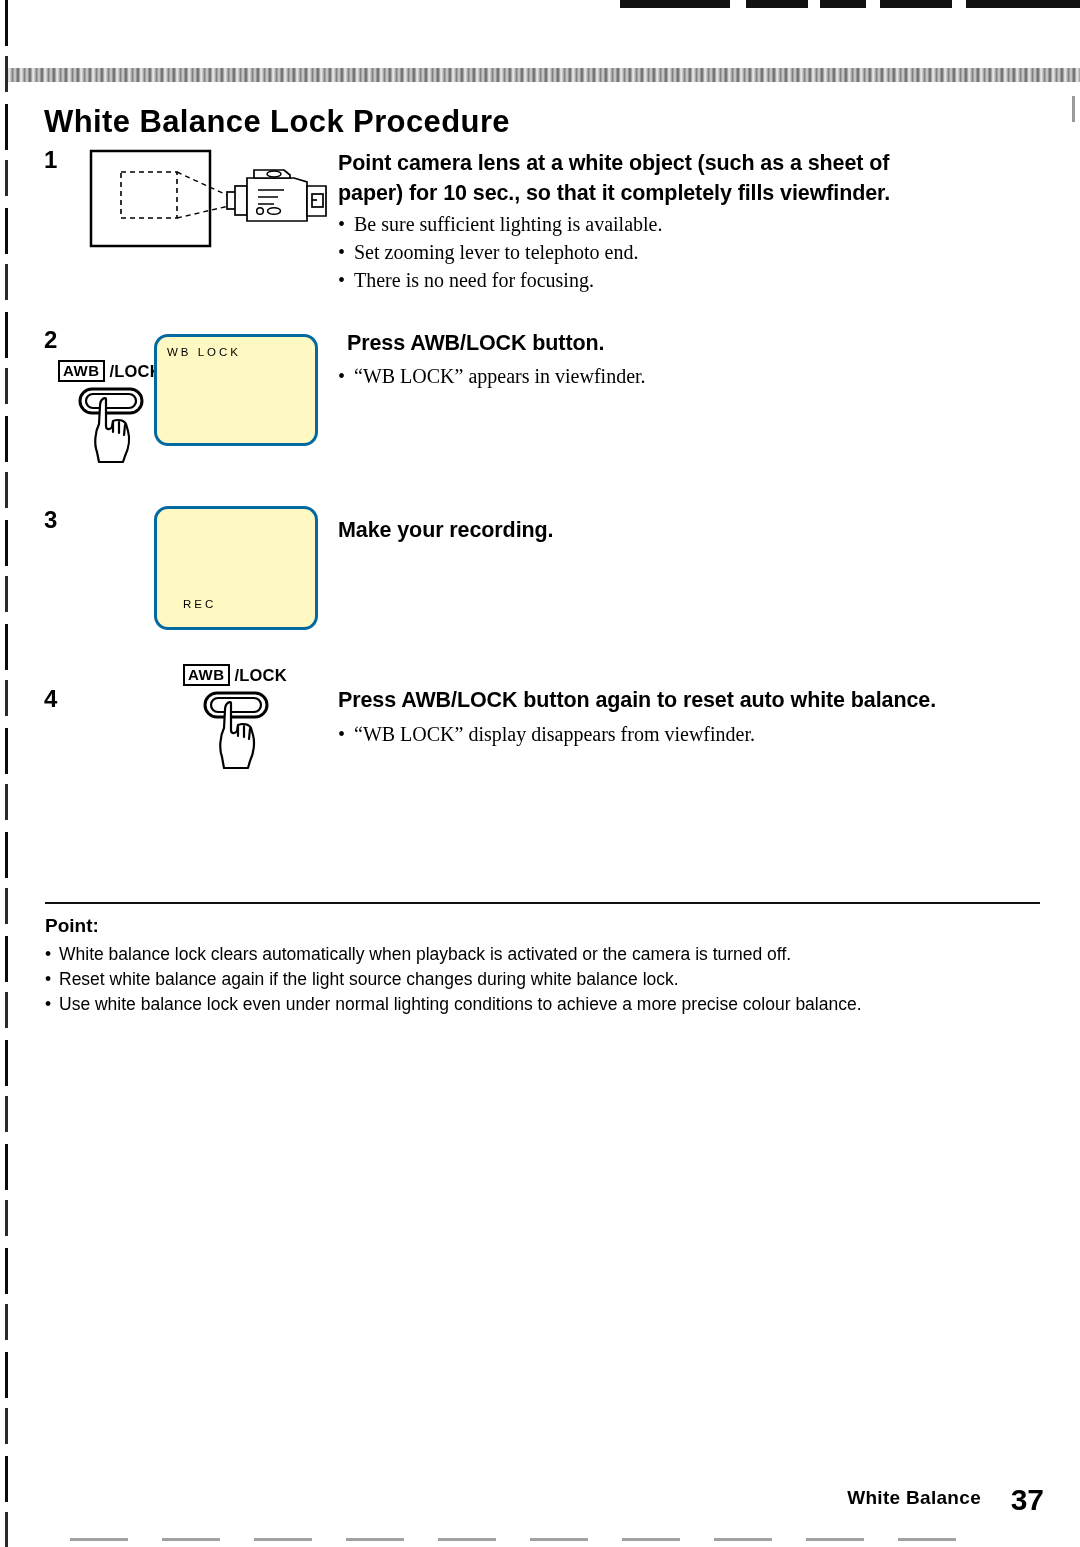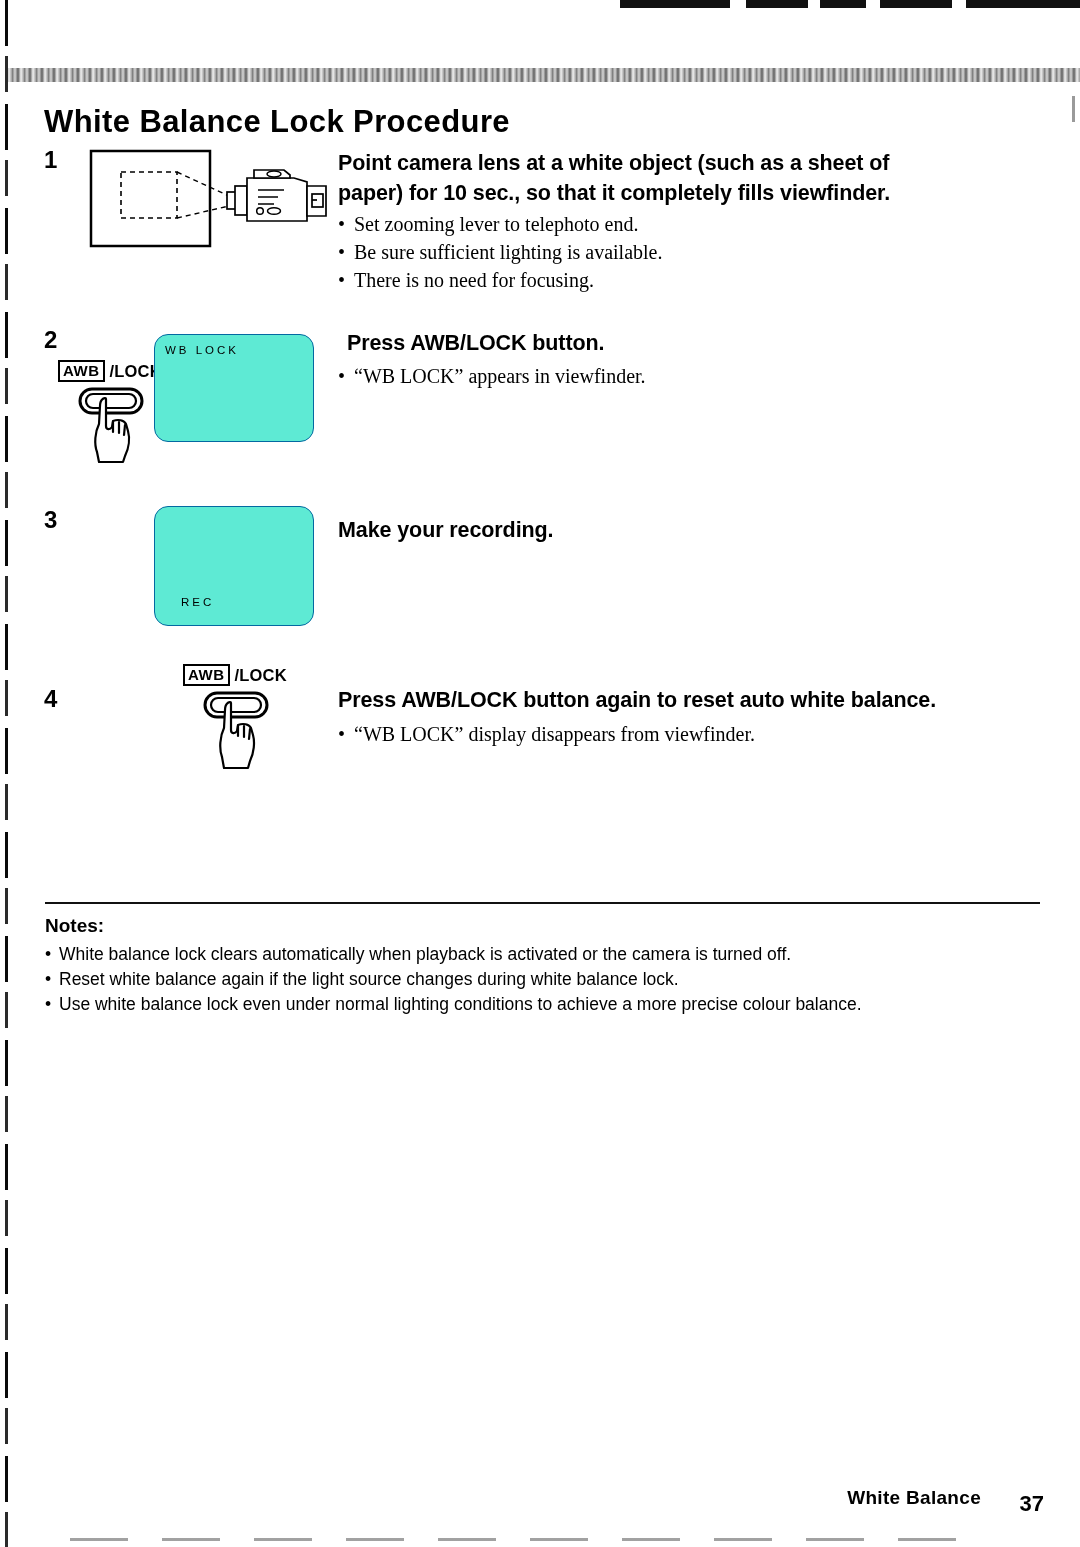--- a/index.html
+++ b/index.html
@@ -99,23 +99,23 @@
     white-space: nowrap;
   }
   .bullet-list .dot {
     display: inline-block;
     width: 16px;
   }
 
   
   .viewfinder {
     position: absolute;
-    border: 1px solid #0369a1;
+    border: 3px solid #0369a1;
     border-radius: 14px;
-    background: #5eead4;
+    background: #fef9c3;
   }
   .vf-text {
     position: absolute;
     font-size: 11.5px;
     letter-spacing: 3px;
     font-family: "Liberation Sans", sans-serif;
   }
 
   
   .awb-group { position: absolute; }
@@ -174,21 +174,21 @@
   .footer-label {
     position: absolute;
     right: 99px; bottom: 38px;
     font-size: 19px;
     font-weight: bold;
     letter-spacing: 0.3px;
   }
   .footer-page {
     position: absolute;
     right: 36px; bottom: 30px;
-    font-size: 22px;
+    font-size: 30px;
     font-weight: bold;
   }
 
   svg { display: block; }
 </style>
 </head>
 <body>
 
 <div class="page">
 
@@ -247,22 +247,22 @@
       </g>
     </svg>
   </div>
 
   <div class="step-head" style="left:338px; top:148px; width:680px;">
     <span>Point camera lens at a white object (such as a sheet of</span><br>
     <span>paper) for 10 sec., so that it completely fills viewfinder.</span>
   </div>
 
   <div class="bullet-list" style="left:338px; top:210px;">
+    <span class="bl"><span class="dot">•</span><span>Be sure sufficient lighting is available.</span></span>
     <span class="bl"><span class="dot">•</span><span>Set zooming lever to telephoto end.</span></span>
-    <span class="bl"><span class="dot">•</span><span>Be sure sufficient lighting is available.</span></span>
     <span class="bl"><span class="dot">•</span><span>There is no need for focusing.</span></span>
   </div>
 
   <div class="step-num" style="left:44px; top:326px;">2</div>
 
   <div class="awb-group" style="left:58px; top:360px; width:110px; height:100px;">
     <div class="awb-label" style="left:0; top:0;">
       <span class="awb-boxed">AWB</span><span class="awb-slash">/LOCK</span>
     </div>
     <div style="position:absolute; left:8px; top:26px; width:100px; height:78px;">
@@ -343,21 +343,21 @@
     </div>
   </div>
 
   <div class="step-head" style="left:338px; top:685px; width:700px;">Press AWB/LOCK button again to reset auto white balance.</div>
 
   <div class="bullet-list" style="left:338px; top:720px;">
     <span class="bl"><span class="dot">•</span><span>“WB LOCK” display disappears from viewfinder.</span></span>
   </div>
 
   <div class="notes-rule"></div>
-  <div class="notes-title">Notes:</div>
+  <div class="notes-title">Point:</div>
   <div class="notes-list">
     <span class="nl"><span class="dot">•</span><span>White balance lock clears automatically when playback is activated or the camera is turned off.</span></span>
     <span class="nl"><span class="dot">•</span><span>Reset white balance again if the light source changes during white balance lock.</span></span>
     <span class="nl"><span class="dot">•</span><span>Use white balance lock even under normal lighting conditions to achieve a more precise colour balance.</span></span>
   </div>
 
   <div class="footer-label">White Balance</div>
   <div class="footer-page">37</div>
 
 </div>

